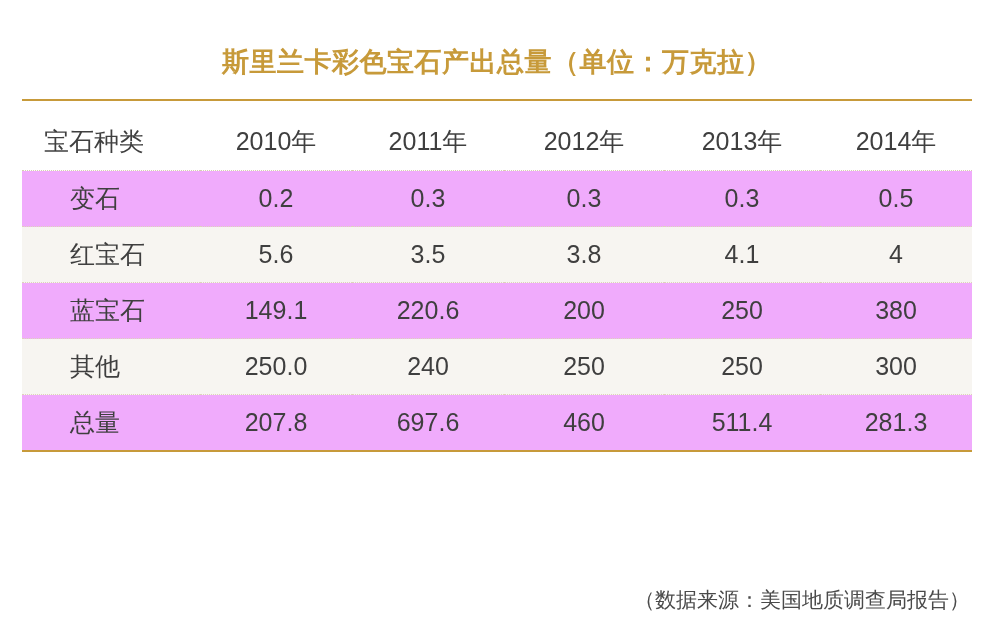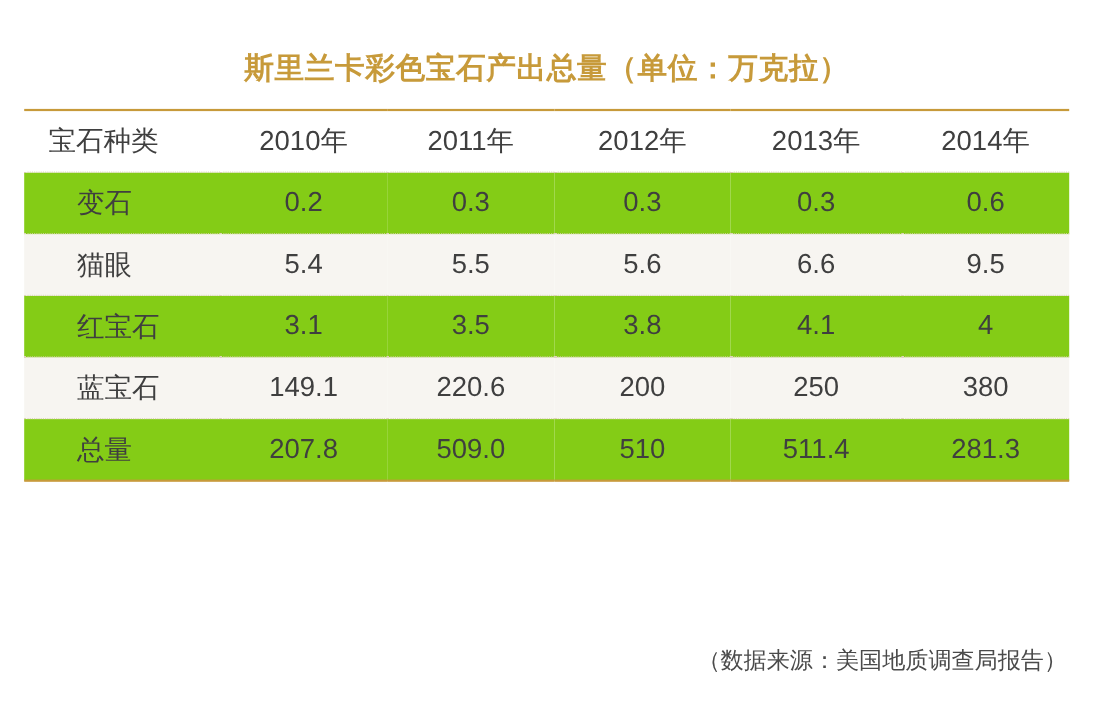--- a/index.html
+++ b/index.html
@@ -46,36 +46,36 @@
   table.gem-table col.c1 { width: 152px; }
   table.gem-table col.c2 { width: 152px; }
   table.gem-table col.c3 { width: 160px; }
   table.gem-table col.c4 { width: 156px; }
   table.gem-table col.c5 { width: 152px; }
 
   table.gem-table thead th {
     font-size: 25px;
     font-weight: normal;
     color: #3f3f3f;
-    padding: 10px 0 12px 0;
+    padding: 24px 0 12px 0;
     text-align: center;
     border-top: 2px solid #c79a3a;
     border-bottom: 1px dotted #d8cdb4;
   }
   table.gem-table thead th.first {
     text-align: left;
     padding-left: 22px;
   }
   table.gem-table tbody td {
     font-size: 25px;
     color: #3f3f3f;
     text-align: center;
     padding: 11px 0 11px 0;
     border-bottom: 1px dotted #ded3bb;
-    background: #84cc16;
+    background: #f0abfc;
   }
   table.gem-table tbody tr:nth-child(even) td {
     background: #f7f5f1;
   }
   table.gem-table tbody td.label {
     text-align: left;
     padding-left: 48px;
   }
   table.gem-table tbody tr.total td {
     border-bottom: 2px solid #c79a3a;
@@ -115,51 +115,51 @@
           <th>2014年</th>
         </tr>
       </thead>
       <tbody>
         <tr>
           <td class="label">变石</td>
           <td>0.2</td>
           <td>0.3</td>
           <td>0.3</td>
           <td>0.3</td>
-          <td>0.6</td>
-        </tr>
-        <tr>
-          <td class="label">猫眼</td>
-          <td>5.4</td>
-          <td>5.5</td>
-          <td>5.6</td>
-          <td>6.6</td>
-          <td>9.5</td>
+          <td>0.5</td>
         </tr>
         <tr>
           <td class="label">红宝石</td>
-          <td>3.1</td>
+          <td>5.6</td>
           <td>3.5</td>
           <td>3.8</td>
           <td>4.1</td>
           <td>4</td>
         </tr>
         <tr>
           <td class="label">蓝宝石</td>
           <td>149.1</td>
           <td>220.6</td>
           <td>200</td>
           <td>250</td>
           <td>380</td>
         </tr>
+        <tr>
+          <td class="label">其他</td>
+          <td>250.0</td>
+          <td>240</td>
+          <td>250</td>
+          <td>250</td>
+          <td>300</td>
+        </tr>
         <tr class="total">
           <td class="label">总量</td>
           <td>207.8</td>
-          <td>509.0</td>
-          <td>510</td>
+          <td>697.6</td>
+          <td>460</td>
           <td>511.4</td>
           <td>281.3</td>
         </tr>
       </tbody>
     </table>
   </div>
 
   <div class="source">（数据来源：美国地质调查局报告）</div>
 
 </div>

